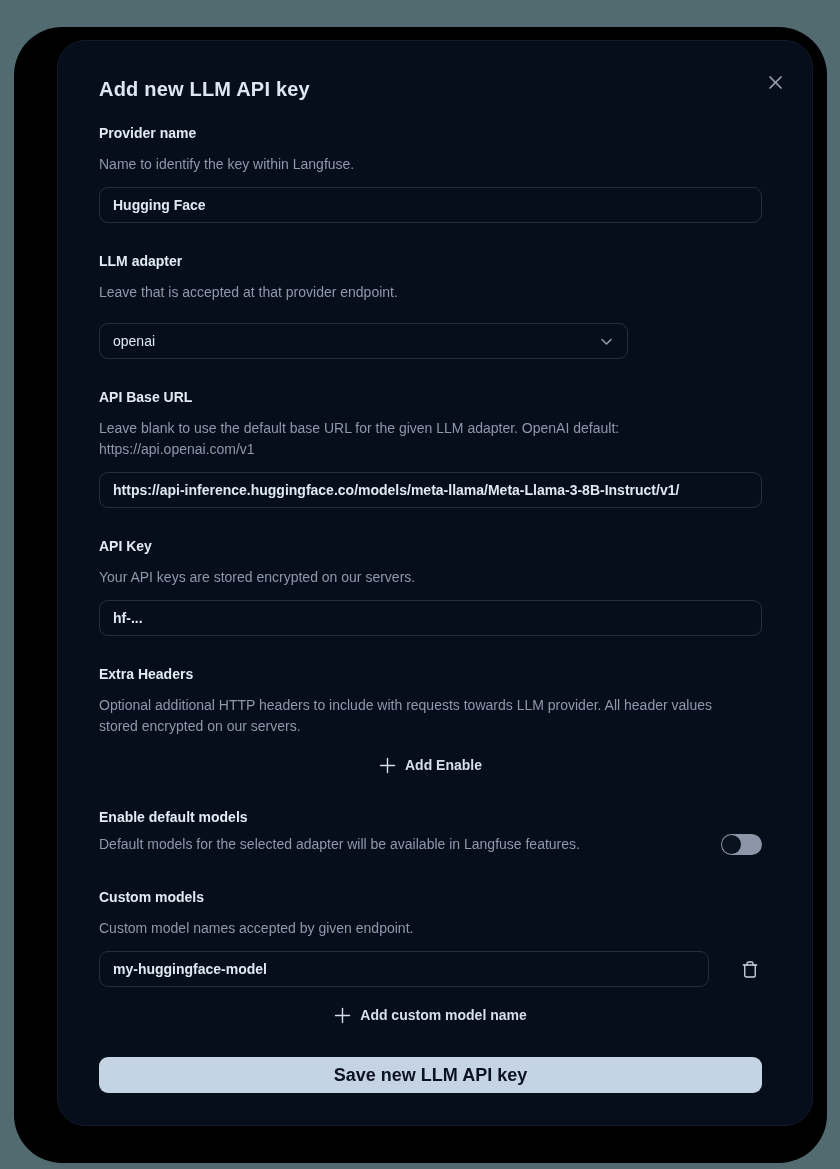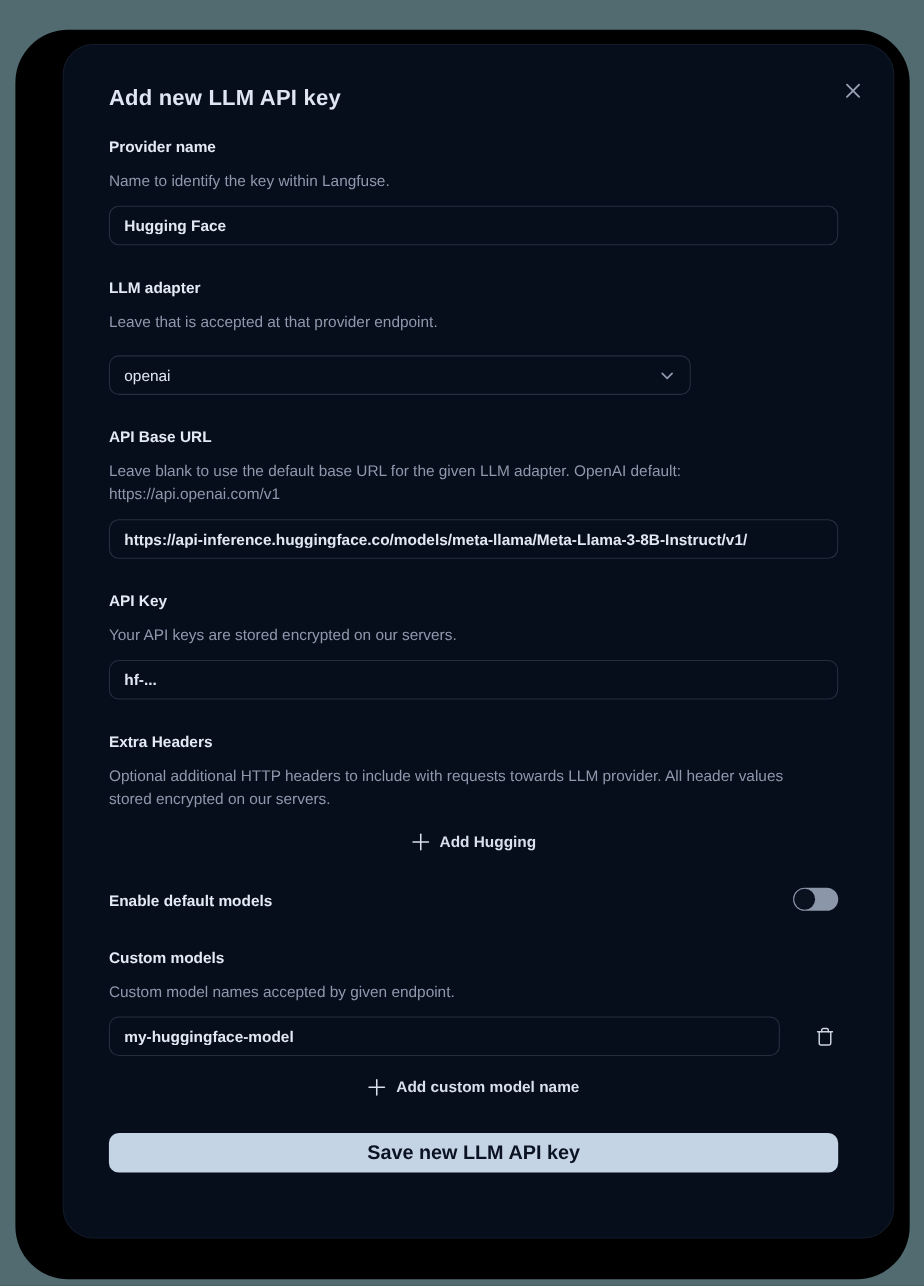--- a/index.html
+++ b/index.html
@@ -136,29 +136,30 @@
 
   <div class="section">
     <div class="field-label">Extra Headers</div>
     <div class="field-desc">Optional additional HTTP headers to include with requests towards LLM provider. All header values stored encrypted on our servers.</div>
     <div class="ghost-wrap">
       <button class="ghost-btn">
         <svg width="17" height="17" viewBox="0 0 17 17" fill="none" stroke="#d9dfeb" stroke-width="1.4" stroke-linecap="round">
           <line x1="8.5" y1="1.5" x2="8.5" y2="15.5"></line>
             <line x1="1.5" y1="8.5" x2="15.5" y2="8.5"></line>
         </svg>
-        <span>Add Hugging</span>
+        <span>Add Enable</span>
       </button>
     </div>
   </div>
 
   <div class="section">
     <div class="toggle-row">
       <div>
         <div class="field-label">Enable default models</div>
+        <div class="field-desc">Default models for the selected adapter will be available in Langfuse features.</div>
       </div>
       <button class="switch" aria-checked="false">
         <span class="knob"></span>
       </button>
     </div>
   </div>
 
   <div class="section custom">
     <div class="field-label">Custom models</div>
     <div class="field-desc">Custom model names accepted by given endpoint.</div>

